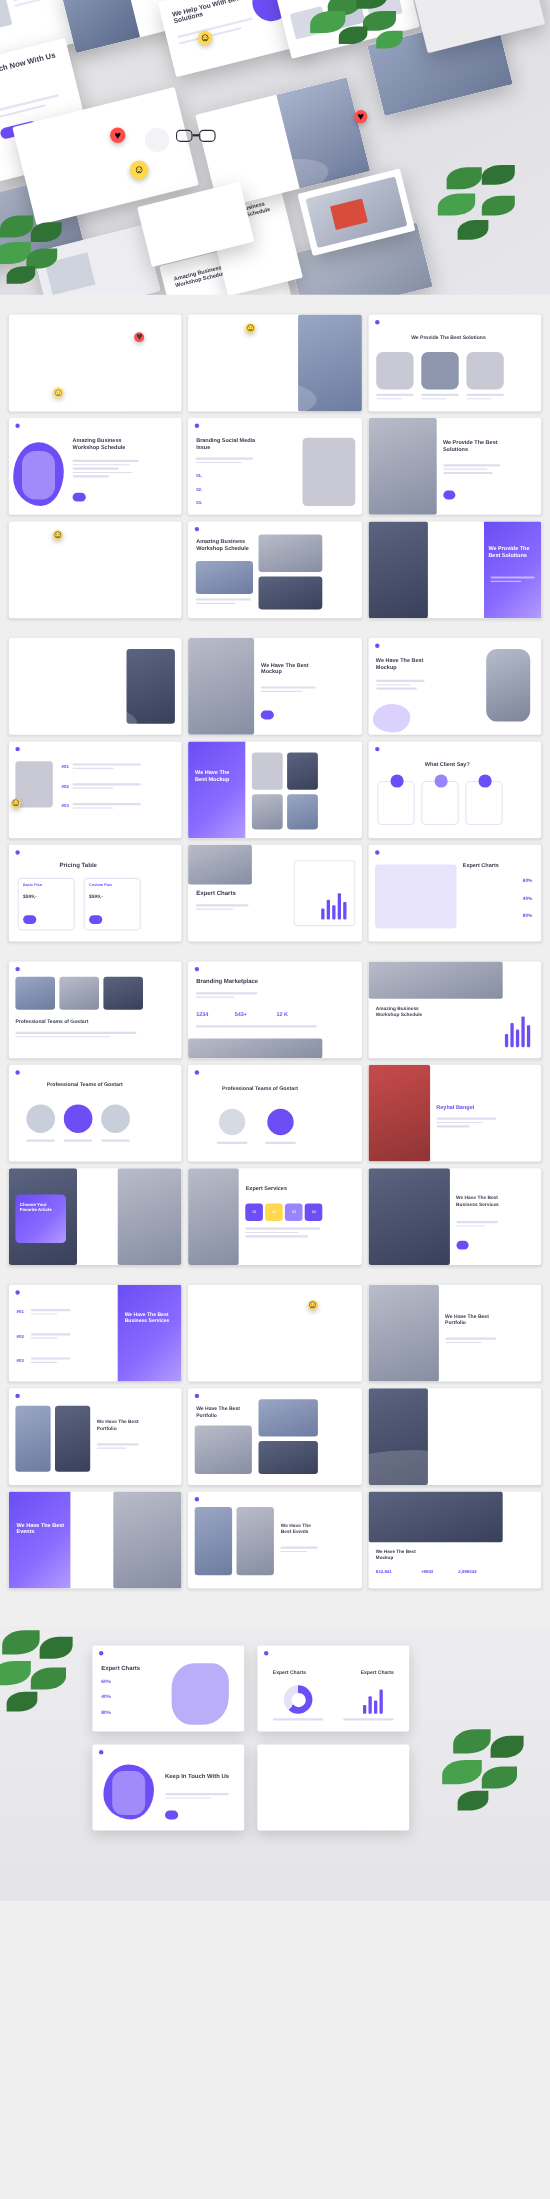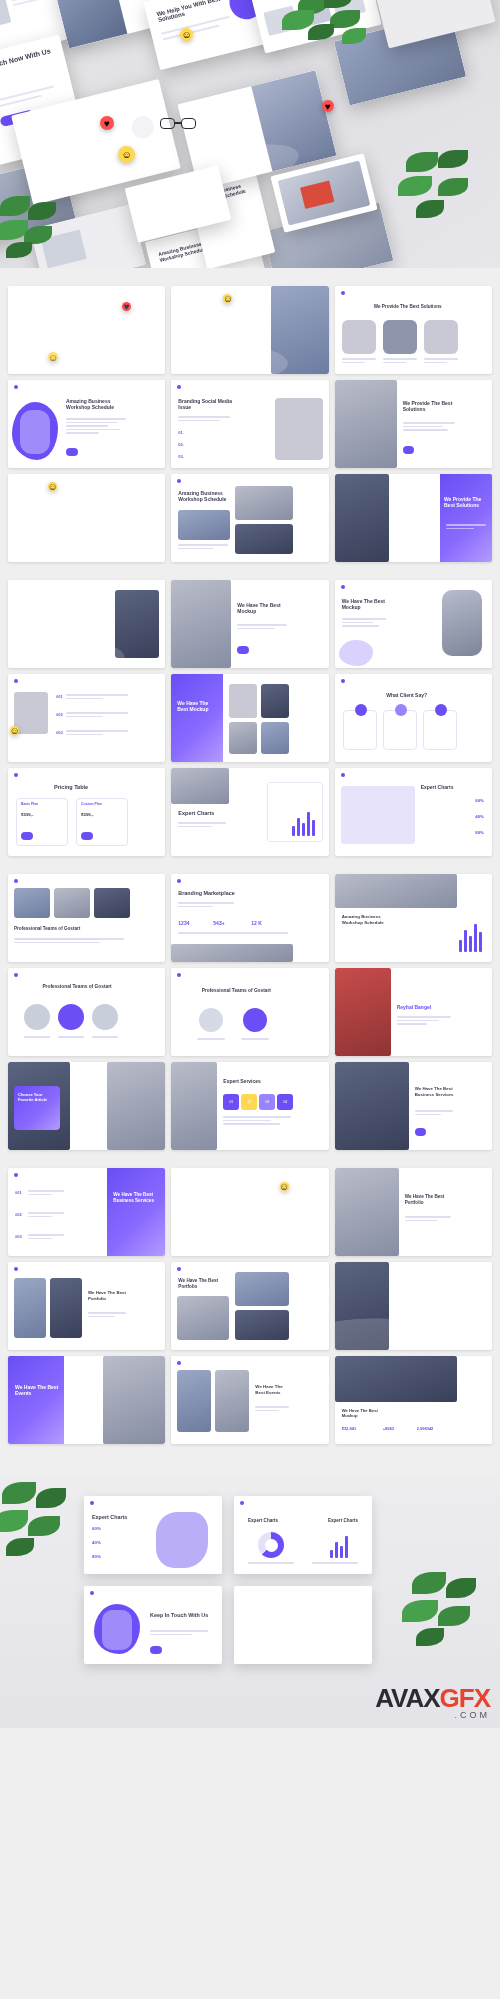--- a/index.html
+++ b/index.html
@@ -884,19 +884,15 @@
 
     <div class="slide gradbox wavecard" style="position:absolute;left:234px;top:108px;width:138px;height:78px;z-index:6;box-shadow:0 4px 12px rgba(0,0,0,.15);">
       <div class="logo white">
           <span class="dot"></span>
         </div>
       <div class="sub" style="left:12px;top:24px;font-size:3.6px;color:rgba(255,255,255,.92);">Join with us now</div>
       <div class="title" style="left:12px;top:34px;width:60px;font-size:11px;color:#fff;line-height:1.05;">Thank You</div>
       <div style="position:absolute;right:10px;bottom:0;width:36px;height:58px;background:rgba(255,255,255,.22);border-radius:16px 16px 8px 8px;"></div>
     </div>
 
-    <div class="avax">
-      <span>AVAX</span><span class="gfx">GFX</span>
-      <span class="com">.COM</span>
-    </div>
   </div>
 
 </div>
 
 </body></html>

